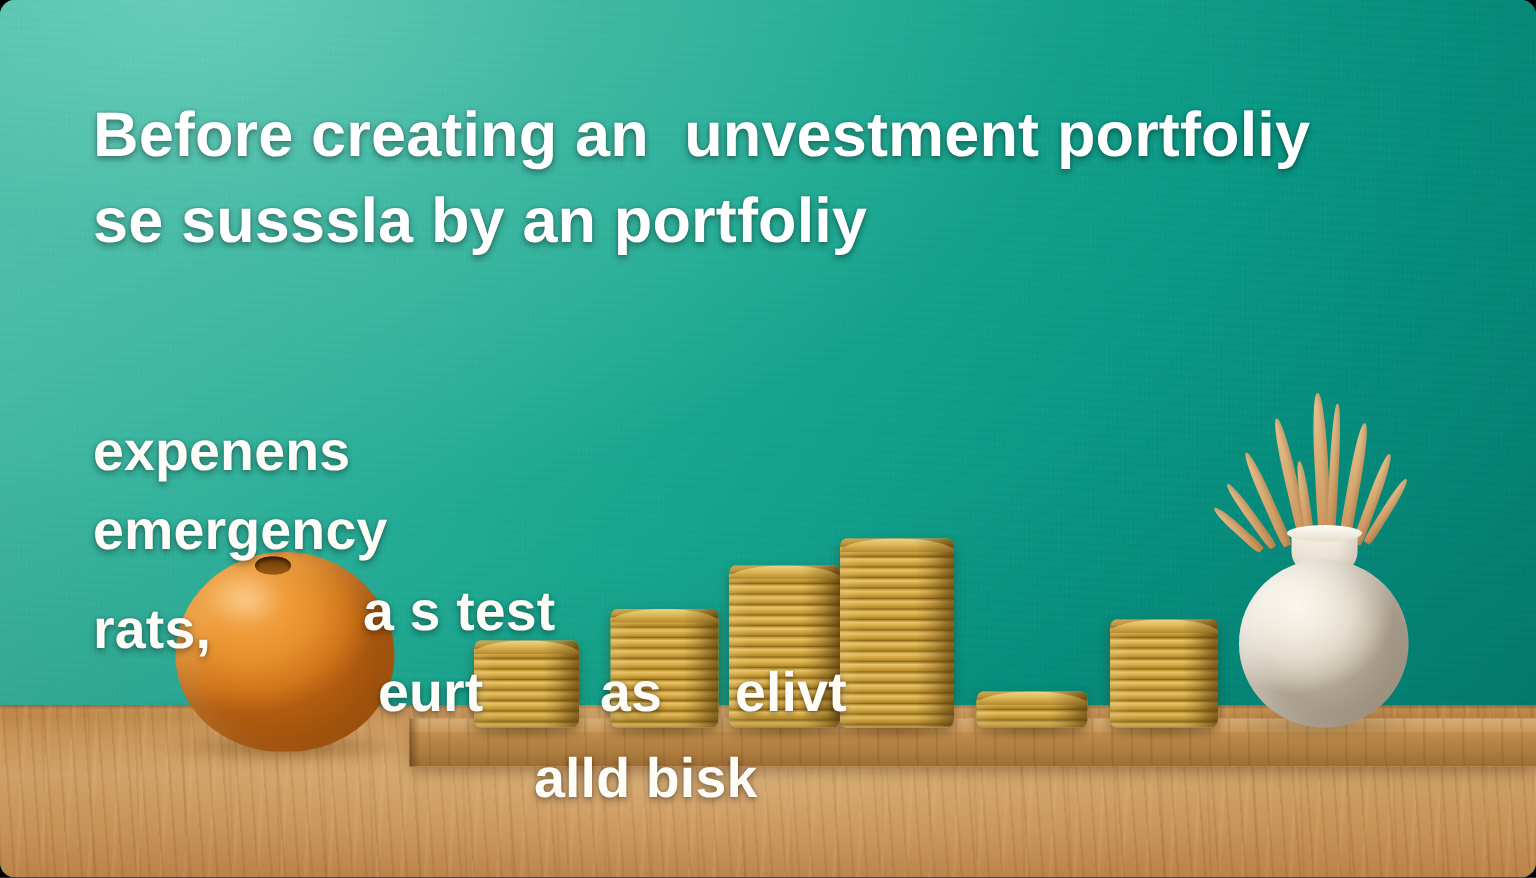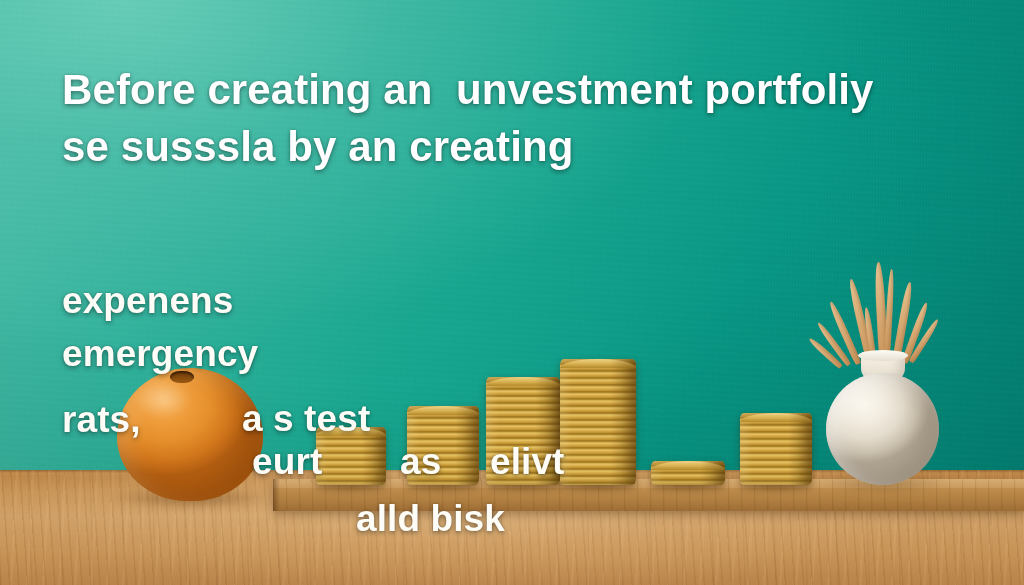--- a/index.html
+++ b/index.html
@@ -3,20 +3,21 @@
 <meta charset="utf-8">
 <style>
   html,body{margin:0;padding:0;background:#000;}
   body{font-family:"Liberation Sans", sans-serif;}
 
   #scene{
     position:relative;
     width:1024px;height:585px;
     overflow:hidden;
     background:#16a08c;
+    border-radius:10px;
   }
 
   
   .wall{
     position:absolute;left:0;top:0;width:1024px;height:482px;
     background:
       radial-gradient(120% 150% at 12% 0%, rgba(104,205,184,0.95) 0%, rgba(80,192,172,0.55) 22%, rgba(40,170,150,0.12) 48%, rgba(0,0,0,0) 70%),
       linear-gradient(118deg, #55c0ab 0%, #35b39d 22%, #17a68f 46%, #089684 70%, #03887a 100%);
   }
   .wall-tex{
@@ -229,27 +230,27 @@
       <div class="branch" style="left: 871px; top: 307px; width: 6px; height: 56px; transform: rotate(-8deg);"></div>
       <div class="branch" style="left: 838px; top: 325px; width: 6px; height: 42px; transform: rotate(-48deg);"></div>
       <div class="branch" style="left: 908px; top: 312px; width: 6px; height: 50px; transform: rotate(32deg);"></div>
     </div>
   <div class="vase-shadow"></div>
   <div class="vase-neck"></div>
   <div class="vase-lip"></div>
   <div class="vase-body"></div>
 
   <div class="txt headline" style="left:62px;top:64px;">Before creating an  unvestment portfoliy</div>
-  <div class="txt headline" style="left:62px;top:121px;">se susssla by an creating</div>
+  <div class="txt headline" style="left:62px;top:121px;">se susssla by an portfoliy</div>
 
   <div class="txt body-line" style="left:62px;top:279px;">expenens</div>
   <div class="txt body-line" style="left:62px;top:332px;">emergency</div>
 
   <div class="txt body-line" style="left:62px;top:398px;">rats,</div>
-  <div class="txt body-line" style="left:242px;top:386px;margin-top:11px;">a s test</div>
+  <div class="txt body-line" style="left:242px;top:386px;">a s test</div>
 
   <div class="txt body-line" style="left:252px;top:440px;">eurt</div>
   <div class="txt body-line" style="left:400px;top:440px;">as</div>
   <div class="txt body-line" style="left:490px;top:440px;text-align:right;">elivt</div>
 
   <div class="txt body-line" style="left:356px;top:497px;">alld bisk</div>
 
 </div>
 
 </body></html>

